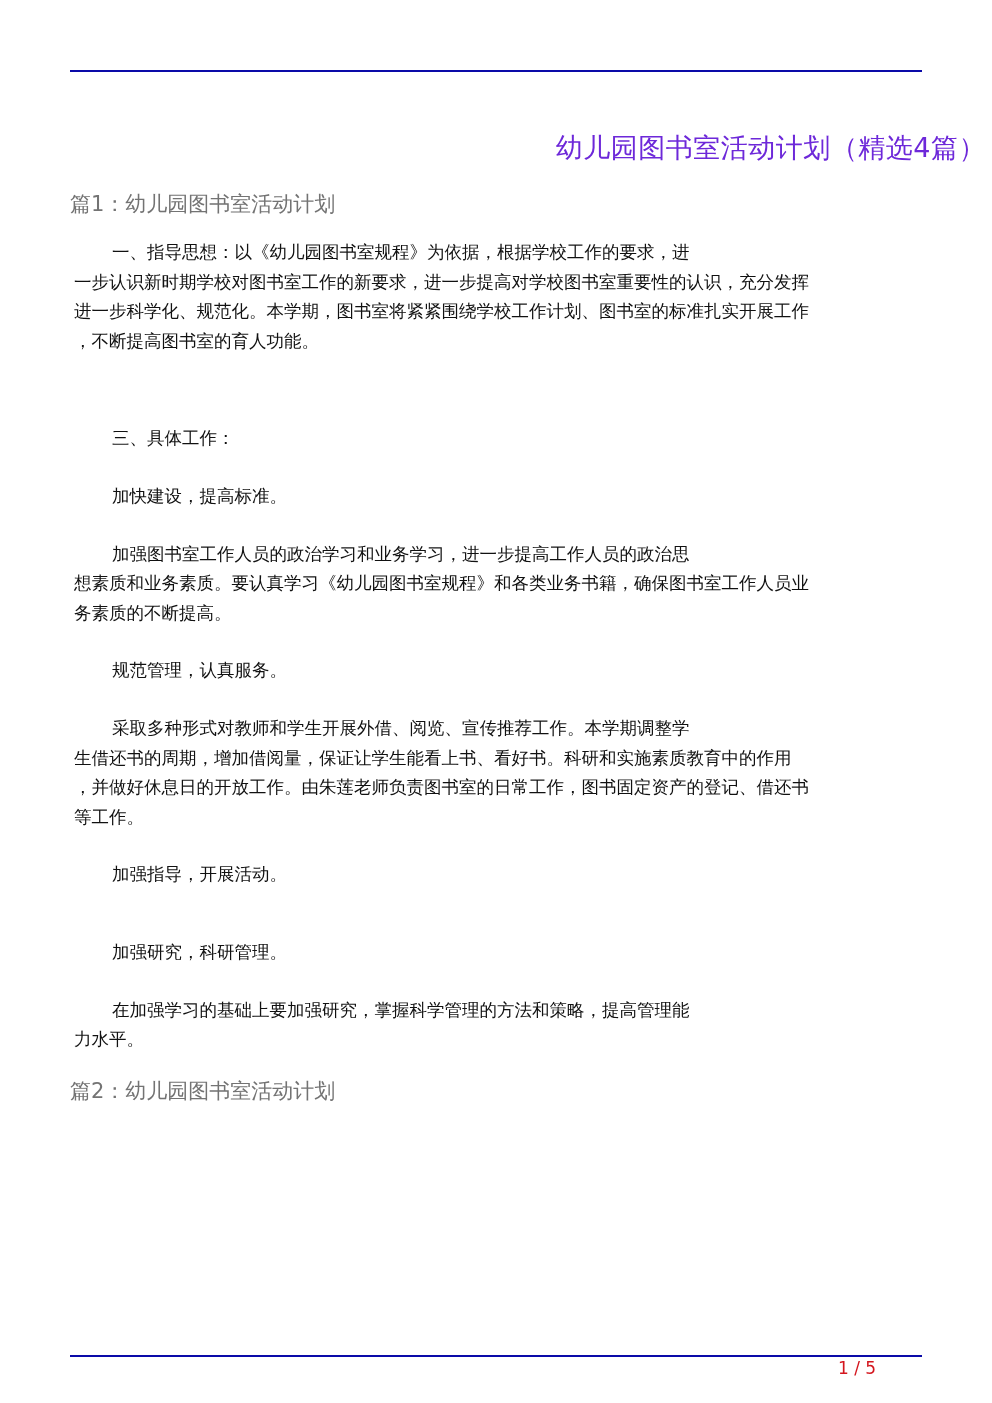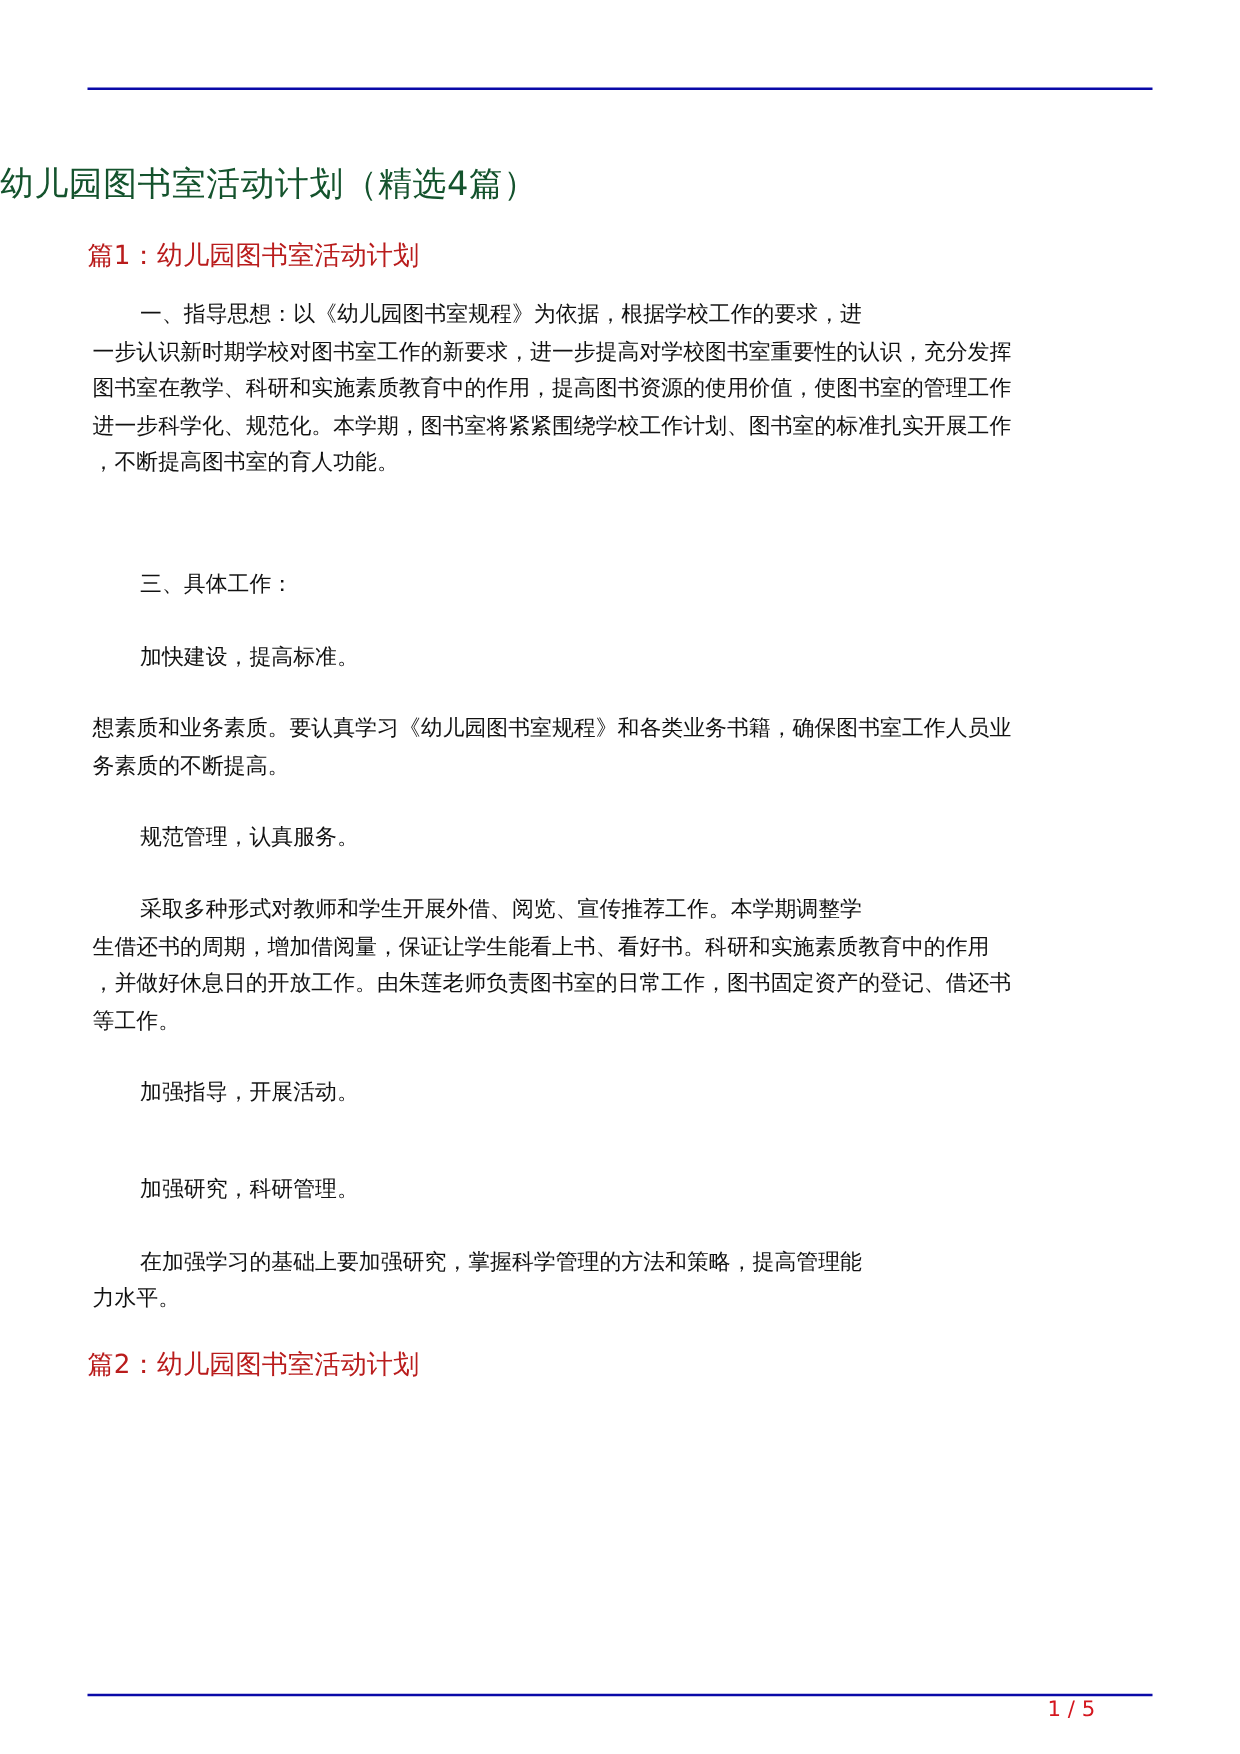--- a/index.html
+++ b/index.html
@@ -1,24 +1,24 @@
 <!DOCTYPE html>
 <html><head>
   <meta charset="utf-8">
   <style>
     html, body { margin: 0; padding: 0; background: #ffffff; }
     body { width: 992px; height: 1403px; position: relative; overflow: hidden;
       font-family: "DejaVu Sans", "Liberation Sans", sans-serif; color: #111; }
     .rule { position: absolute; left: 70px; width: 852px; height: 2px; background: #0a0aa8; }
     .rule.top { top: 70px; }
     .rule.bottom { top: 1355px; }
-    .title { position: absolute; top: 128px; left: 0; width: 986px; text-align: left;
-      font-size: 27px; line-height: 40px; color: #14532d; letter-spacing: 0.5px; }
+    .title { position: absolute; top: 128px; left: 0; width: 986px; text-align: right;
+      font-size: 27px; line-height: 40px; color: #6d28d9; letter-spacing: 0.5px; }
     .content { position: absolute; left: 70px; width: 852px; top: 188px; }
-    .section-h { color: #b91c1c; font-size: 21px; line-height: 32px; margin: 0; }
+    .section-h { color: #737373; font-size: 21px; line-height: 32px; margin: 0; }
     .p { font-size: 17.5px; line-height: 29.6px; margin: 4px; text-align: justify; }
     .p.indent .first { display: block; padding-left: 38px; }
     .gap-h { height: 14px; }
     .gap-p { height: 20px; }
     .page-num { position: absolute; top: 1358px; left: 838px; font-size: 17px; color: #d4161e; }
     .line { display: block; white-space: nowrap; }
   </style>
 </head>
 <body>
 
@@ -26,41 +26,41 @@
 
 <h1 class="title" style="margin:0;font-weight:normal;">幼儿园图书室活动计划（精选4篇）</h1>
 
 <div class="content">
   <h2 class="section-h" style="font-weight:normal;">篇1：幼儿园图书室活动计划</h2>
   <div class="gap-h"></div>
 
   <div class="p indent">
     <span class="line first">一、指导思想：以《幼儿园图书室规程》为依据，根据学校工作的要求，进</span>
     <span class="line">一步认识新时期学校对图书室工作的新要求，进一步提高对学校图书室重要性的认识，充分发挥</span>
-    <span class="line">图书室在教学、科研和实施素质教育中的作用，提高图书资源的使用价值，使图书室的管理工作</span>
     <span class="line">进一步科学化、规范化。本学期，图书室将紧紧围绕学校工作计划、图书室的标准扎实开展工作</span>
     <span class="line">，不断提高图书室的育人功能。</span>
   </div>
   <div class="gap-p"></div>
 
   <div class="gap-p"></div>
 
   <div class="gap-p"></div>
 
   <div class="p indent">
     <span class="line first">三、具体工作：</span>
   </div>
   <div class="gap-p"></div>
 
   <div class="p indent">
     <span class="line first">加快建设，提高标准。</span>
   </div>
   <div class="gap-p"></div>
 
   <div class="p indent">
+    <span class="line first">加强图书室工作人员的政治学习和业务学习，进一步提高工作人员的政治思</span>
     <span class="line">想素质和业务素质。要认真学习《幼儿园图书室规程》和各类业务书籍，确保图书室工作人员业</span>
     <span class="line">务素质的不断提高。</span>
   </div>
   <div class="gap-p"></div>
 
   <div class="p indent">
     <span class="line first">规范管理，认真服务。</span>
   </div>
   <div class="gap-p"></div>
 

